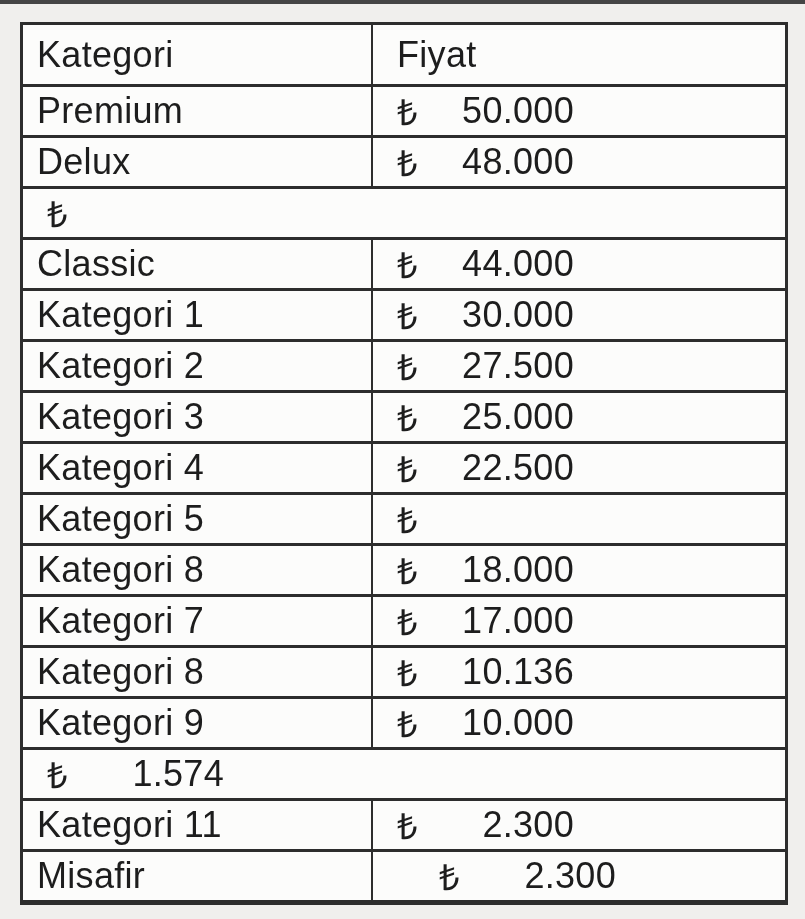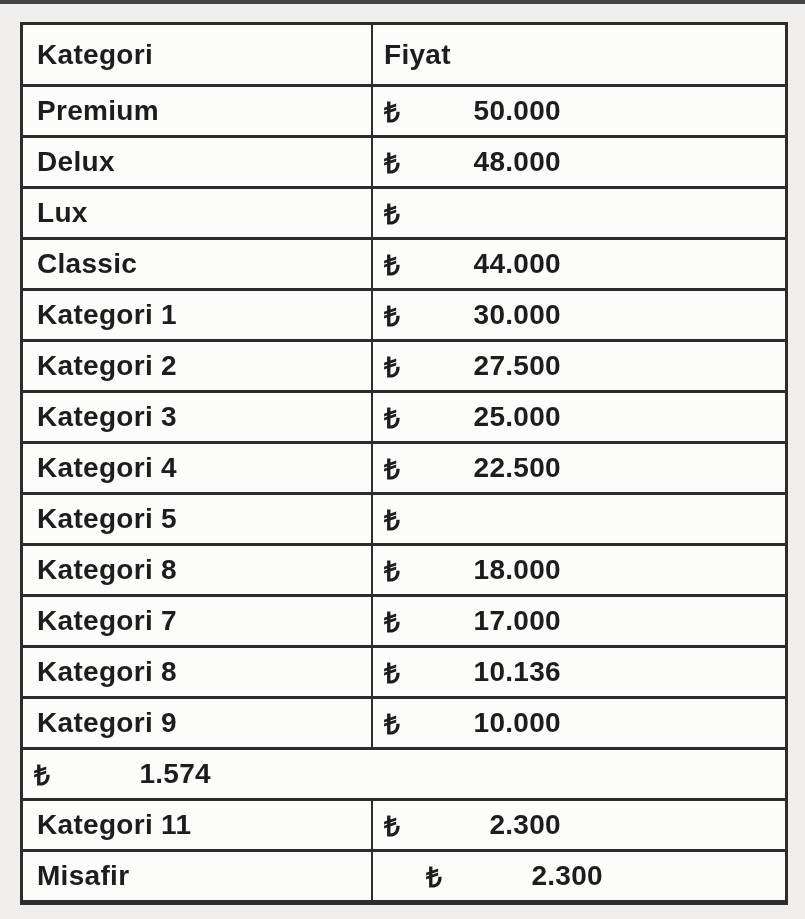--- a/index.html
+++ b/index.html
@@ -42,34 +42,34 @@
     gap: 42px;
   }
   .row.header {
     height: 59px;
   }
   .cell {
     display: flex;
     align-items: center;
     box-sizing: border-box;
     color: #1d1d1d;
-    font-weight: bold;
-    font-size: 28px;
+    font-weight: normal;
+    font-size: 36px;
     letter-spacing: 0.3px;
     white-space: nowrap;
     overflow: hidden;
   }
   .cell.cat {
     width: 350px;
     padding-left: 14px;
     border-right: 2px solid #2d2d2d;
   }
   .cell.price {
     flex: 1;
-    padding-left: 11px;
+    padding-left: 24px;
   }
   .cur {
     display: inline-block;
     width: 22px;
   }
   .amt {
     display: inline-block;
     width: 155px;
     text-align: right;
   }
@@ -95,21 +95,20 @@
 
   <div class="row">
     <div class="cell cat">Delux</div>
     <div class="cell price">
       <span class="cur">₺</span>
       <span class="amt">48.000</span>
     </div>
   </div>
 
   <div class="row">
-    <div class="cell cat">Lux</div>
     <div class="cell price">
       <span class="cur">₺</span>
     </div>
   </div>
 
   <div class="row">
     <div class="cell cat">Classic</div>
     <div class="cell price">
       <span class="cur">₺</span>
       <span class="amt">44.000</span>

